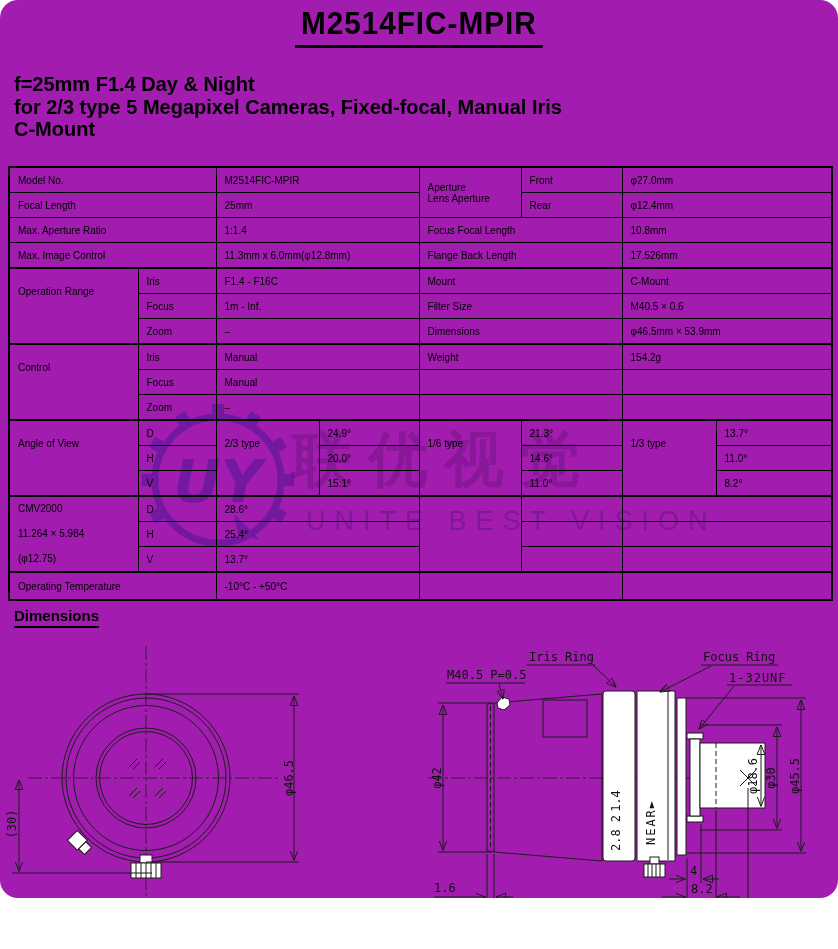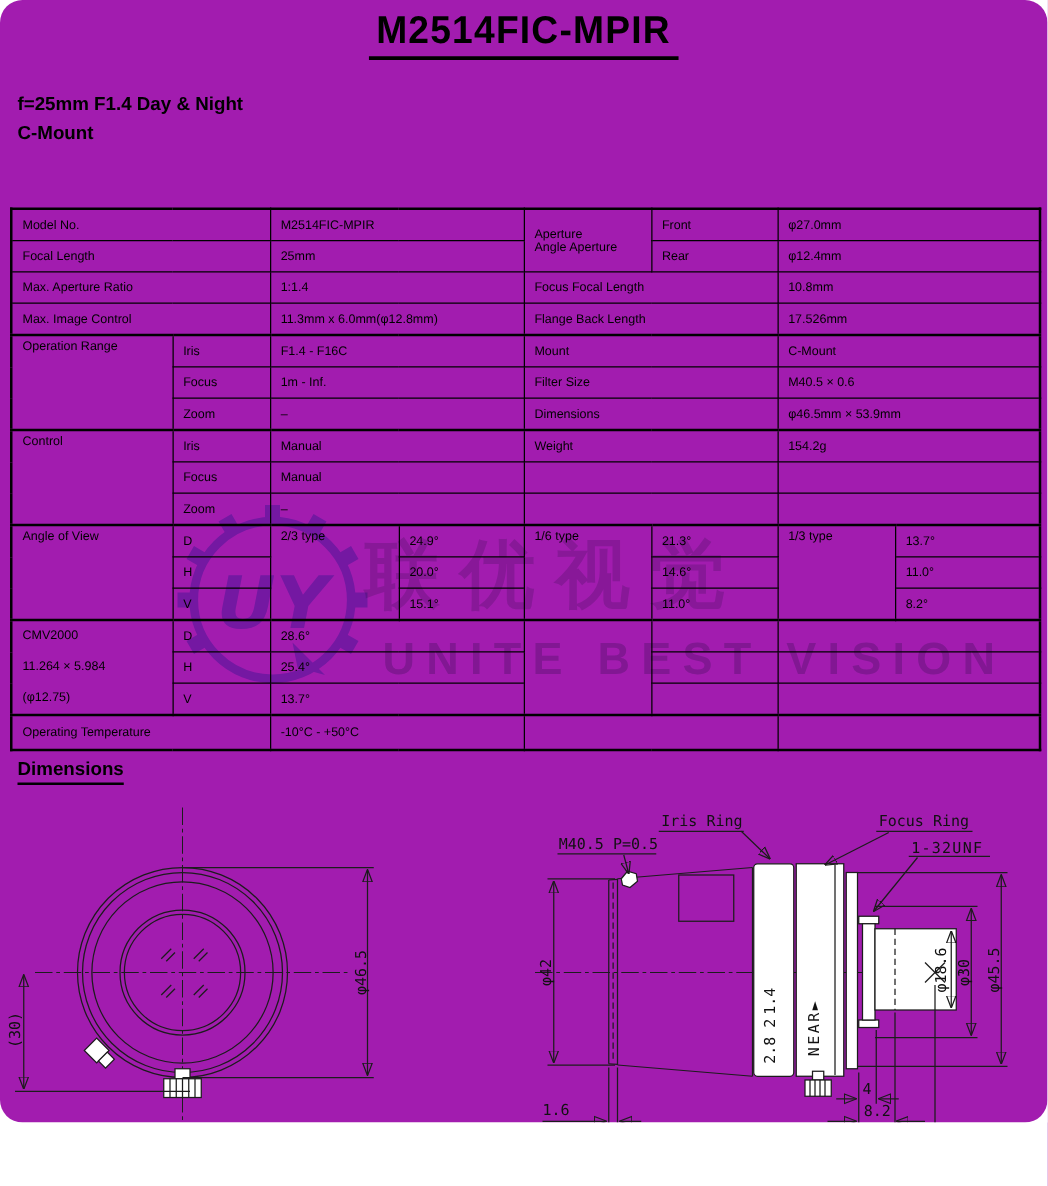--- a/index.html
+++ b/index.html
@@ -2,37 +2,37 @@
 <html><head>
 <meta charset="utf-8">
 <style>
   html,body{margin:0;padding:0;background:#ffffff;}
   #page{position:relative;width:838px;height:898px;background:#a21caf;overflow:hidden;
         font-family:"Liberation Sans","DejaVu Sans",sans-serif;color:#000;border-radius:18px;}
   
   .title-wrap{position:absolute;top:6px;left:0;width:838px;text-align:center;}
   .title{display:inline-block;font-size:31px;font-weight:bold;letter-spacing:1px;
          border-bottom:3px solid #000;padding:0 6px 3px 6px;transform:scaleX(.96);}
-  .subtitle{position:absolute;left:14px;top:73px;font-size:15px;font-weight:bold;line-height:22.5px;}
+  .subtitle{position:absolute;left:14px;top:73px;font-size:20px;font-weight:bold;line-height:22.5px;}
   
   table.spec{position:absolute;left:8px;top:166px;width:823px;border-collapse:collapse;
              table-layout:fixed;font-size:10px;}
   table.spec{border:2px solid #000;}
   .spec td{border:1px solid #000;height:24px;padding:0 2px 0 8px;overflow:hidden;
            white-space:nowrap;vertical-align:middle;}
   .spec tr.sec > td{border-top-width:2px;}
-  .spec td.top{vertical-align:top;padding-top:3px;}
+  .spec td.top{vertical-align:top;padding-top:17px;}
   .spec td.cmv{padding:0 0 0 8px;vertical-align:top;}
   .spec td.cmv div{height:24.8px;line-height:24.8px;}
   .spec tr.last td{height:26px;}
   
   .wm{position:absolute;pointer-events:none;mix-blend-mode:multiply;}
   .wm-cn{left:292px;top:420px;font-size:60px;font-weight:bold;letter-spacing:16px;
          color:#d6dade;font-family:"DejaVu Sans",sans-serif;white-space:nowrap;}
-  .wm-en{left:306px;top:506px;font-size:36px;font-weight:700;letter-spacing:9px;
+  .wm-en{left:306px;top:506px;font-size:27px;font-weight:400;letter-spacing:9px;
          color:#ccd2d7;white-space:nowrap;}
   
   .dim-head{position:absolute;left:14px;top:607px;font-size:15px;font-weight:bold;
             border-bottom:2px solid #000;padding-bottom:2px;}
   
   svg.draw{position:absolute;left:0;top:598px;}
   svg.draw line, svg.draw path, svg.draw rect, svg.draw circle{stroke:#1c1c1c;fill:none;stroke-width:1;}
   svg.draw .cl{stroke-dasharray:14 3 3 3;stroke-width:.8;}
   svg.draw .dsh{stroke-dasharray:5 3;}
   svg.draw .wh{fill:#fff;}
@@ -43,41 +43,42 @@
 </head>
 <body>
 
 <div id="page">
 
   <div class="title-wrap">
     <span class="title">M2514FIC-MPIR</span>
   </div>
   <div class="subtitle">
     <div>f=25mm F1.4 Day &amp; Night</div>
+    <div>for 2/3 type 5 Megapixel Cameras, Fixed-focal, Manual Iris</div>
     <div>C-Mount</div>
   </div>
 
   <table class="spec">
     <colgroup>
       <col style="width:129px">
         <col style="width:78px">
         <col style="width:103px">
         <col style="width:100px">
       <col style="width:102px">
         <col style="width:101px">
         <col style="width:94px">
         <col style="width:116px">
     </colgroup>
     <tbody>
         <tr>
       <td colspan="2">Model No.</td>
       <td colspan="2">M2514FIC-MPIR</td>
       <td rowspan="2">
         <div>Aperture</div>
-        <div>Angle Aperture</div>
+        <div>Lens Aperture</div>
       </td>
       <td>Front</td>
       <td colspan="2">φ27.0mm</td>
     </tr>
     <tr>
       <td colspan="2">Focal Length</td>
       <td colspan="2">25mm</td>
       <td>Rear</td>
       <td colspan="2">φ12.4mm</td>
     </tr>

